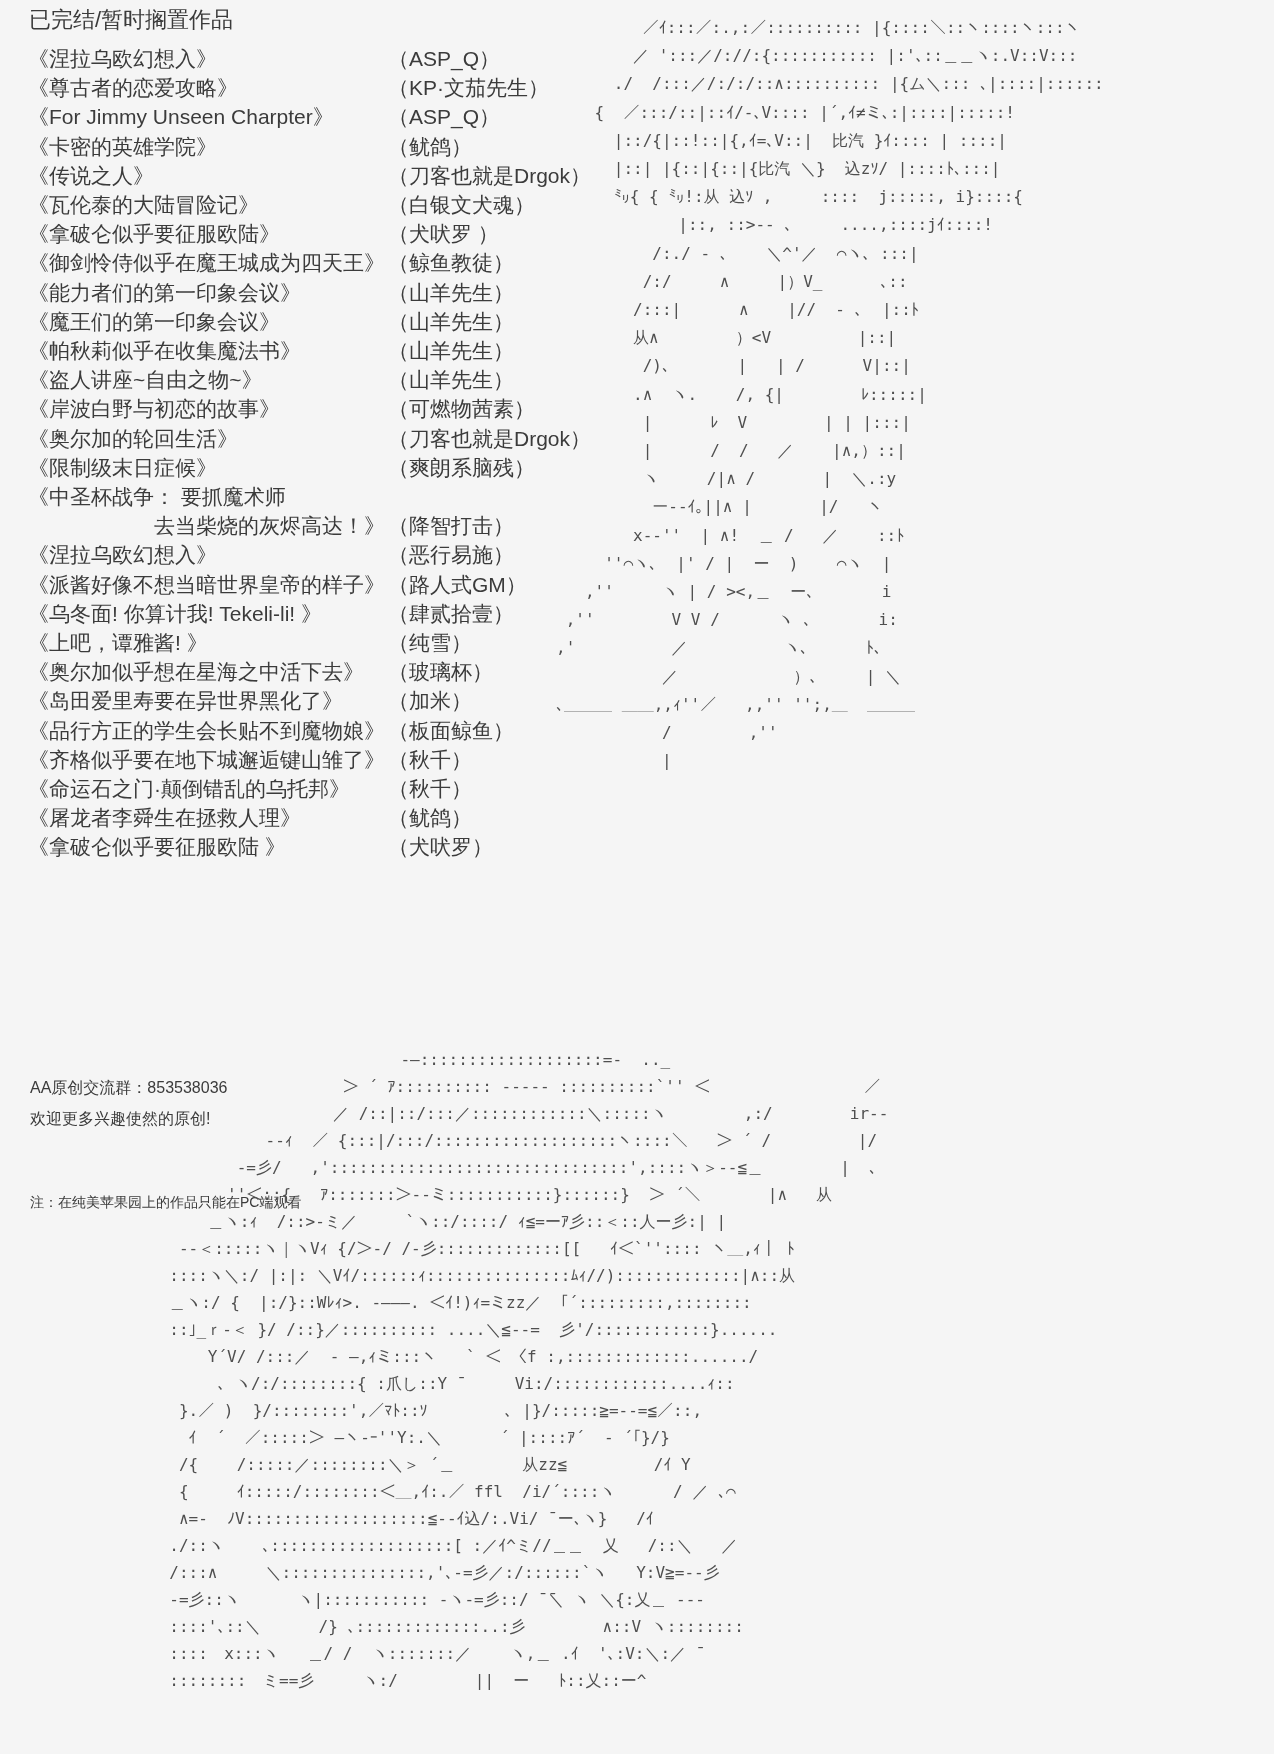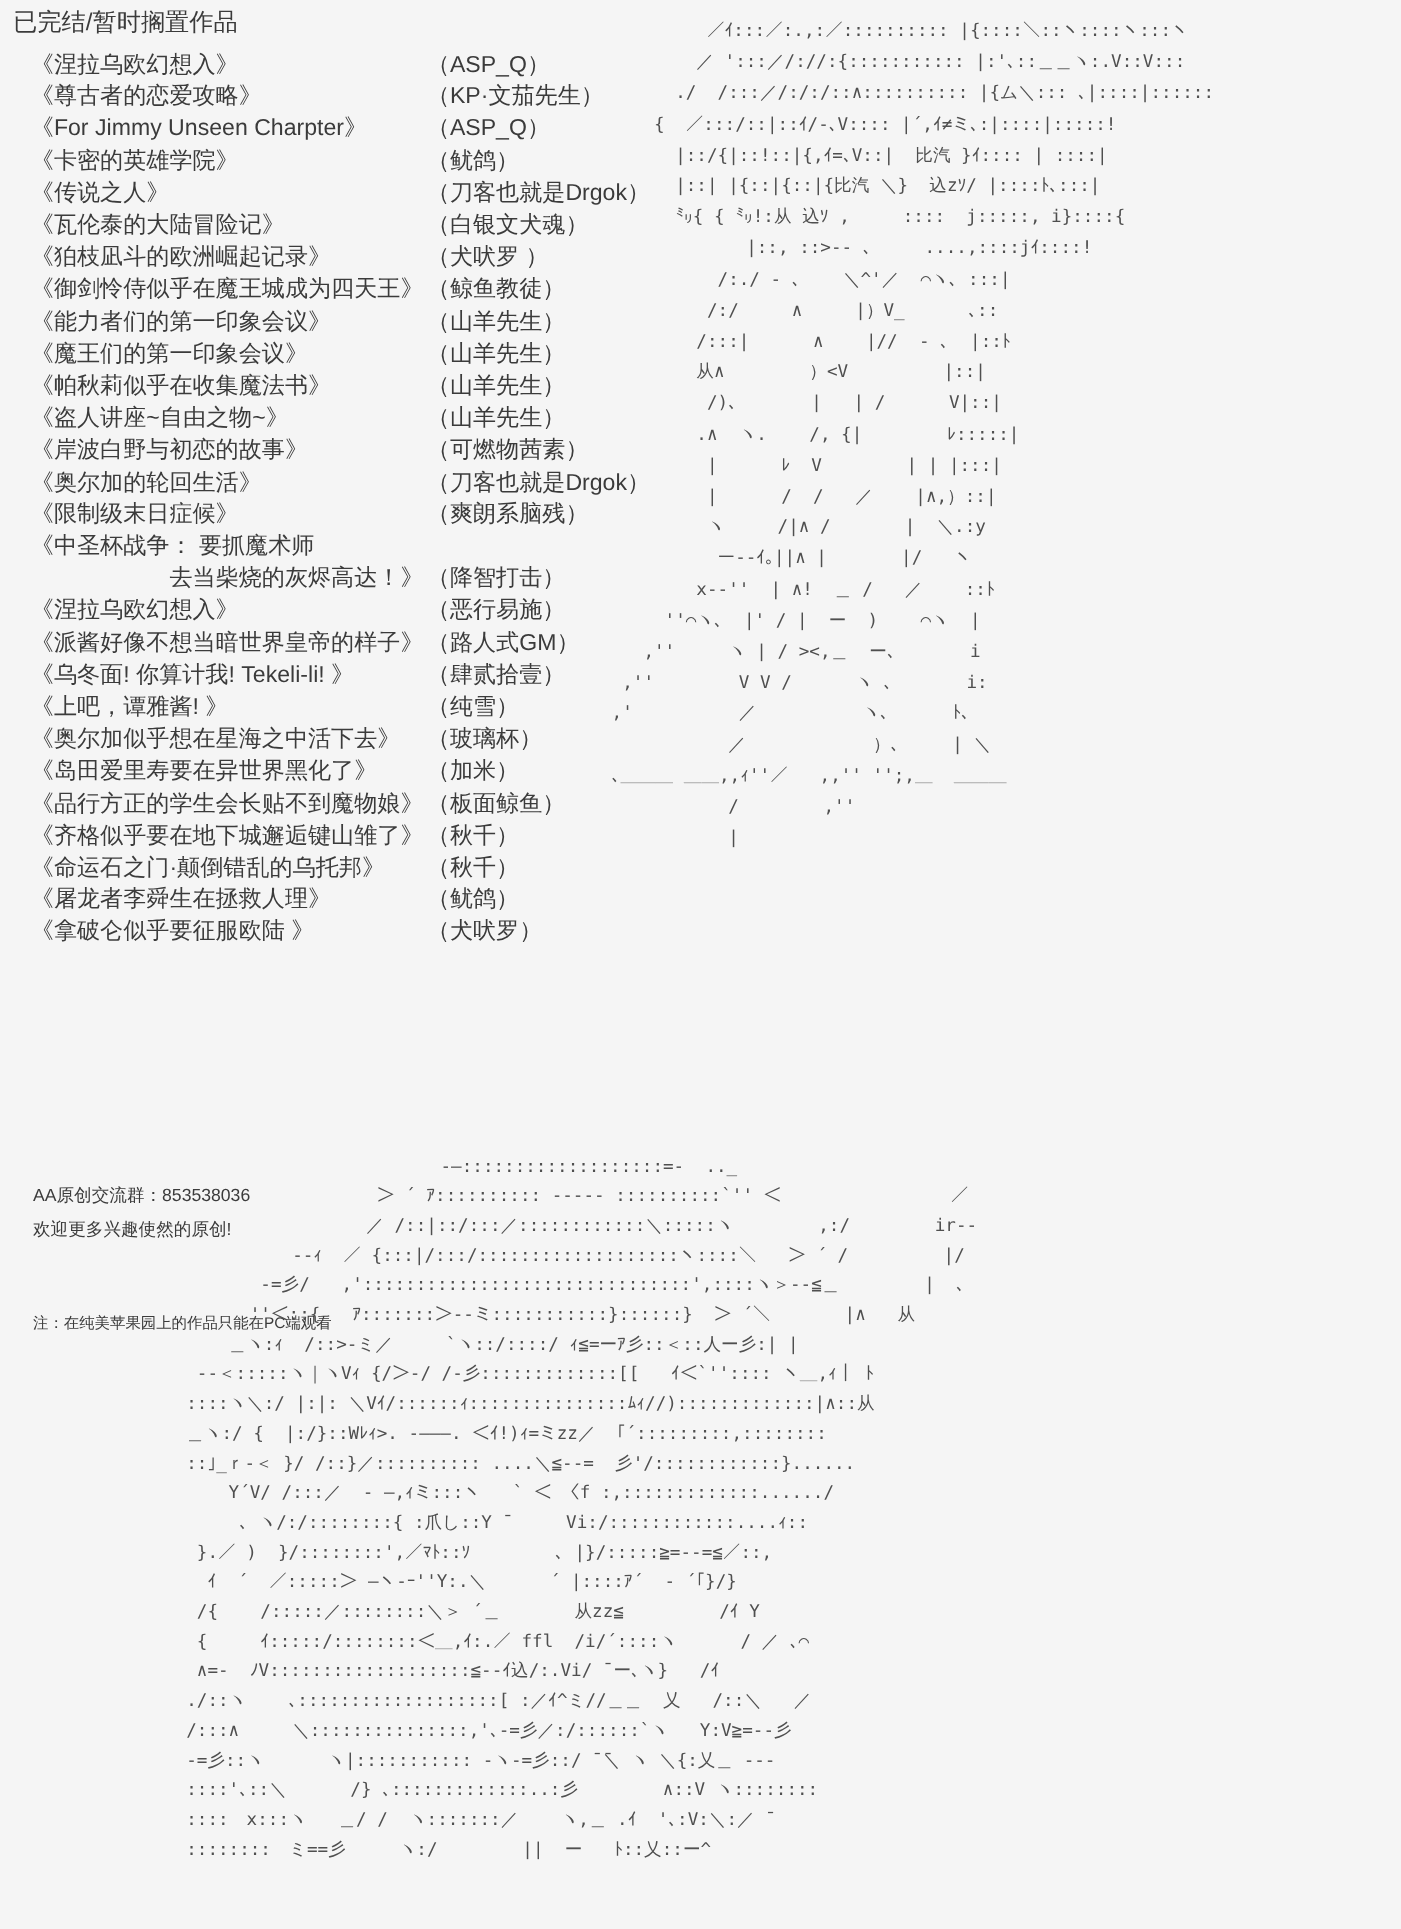--- a/index.html
+++ b/index.html
@@ -5,21 +5,21 @@
   html,body{margin:0;padding:0;}
   body{
     width:1274px;height:1754px;
     background:#f5f5f5;
     font-family:"Liberation Sans",sans-serif;
     color:#3b3b3b;
     position:relative;
     overflow:hidden;
   }
   .page-title{
-    position:absolute;left:12px;top:6px;
+    position:absolute;left:29px;top:6px;
     font-size:22px;line-height:28px;
     white-space:pre;
   }
   .works-list{
     position:absolute;left:28px;top:44px;
     font-size:21px;line-height:29.2px;
   }
   .work-row{display:flex;}
   .work-title{flex:0 0 360px;width:360px;white-space:pre;}
   .work-author{white-space:pre;}
@@ -77,21 +77,21 @@
       <span class="work-title">《传说之人》</span>
       <span class="work-author">（刀客也就是Drgok）</span>
     </div>
 
     <div class="work-row">
       <span class="work-title">《瓦伦泰的大陆冒险记》</span>
       <span class="work-author">（白银文犬魂）</span>
     </div>
 
     <div class="work-row">
-      <span class="work-title">《狛枝凪斗的欧洲崛起记录》</span>
+      <span class="work-title">《拿破仑似乎要征服欧陆》</span>
       <span class="work-author">（犬吠罗 ）</span>
     </div>
 
     <div class="work-row">
       <span class="work-title">《御剑怜侍似乎在魔王城成为四天王》</span>
       <span class="work-author">（鲸鱼教徒）</span>
     </div>
 
     <div class="work-row">
       <span class="work-title">《能力者们的第一印象会议》</span>

